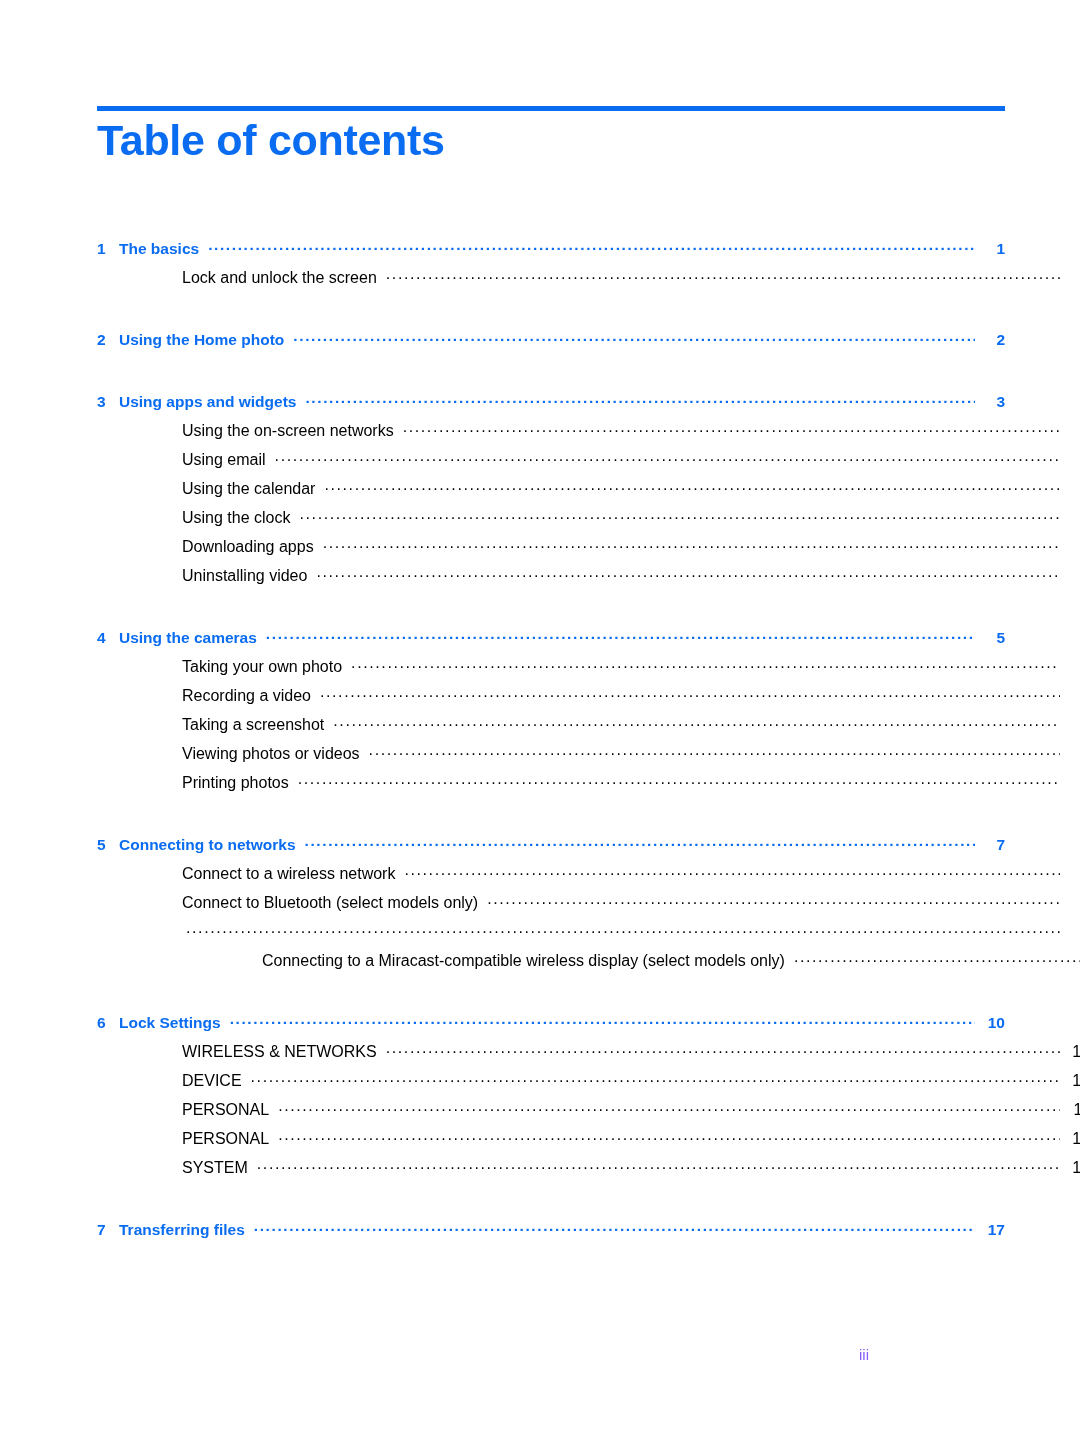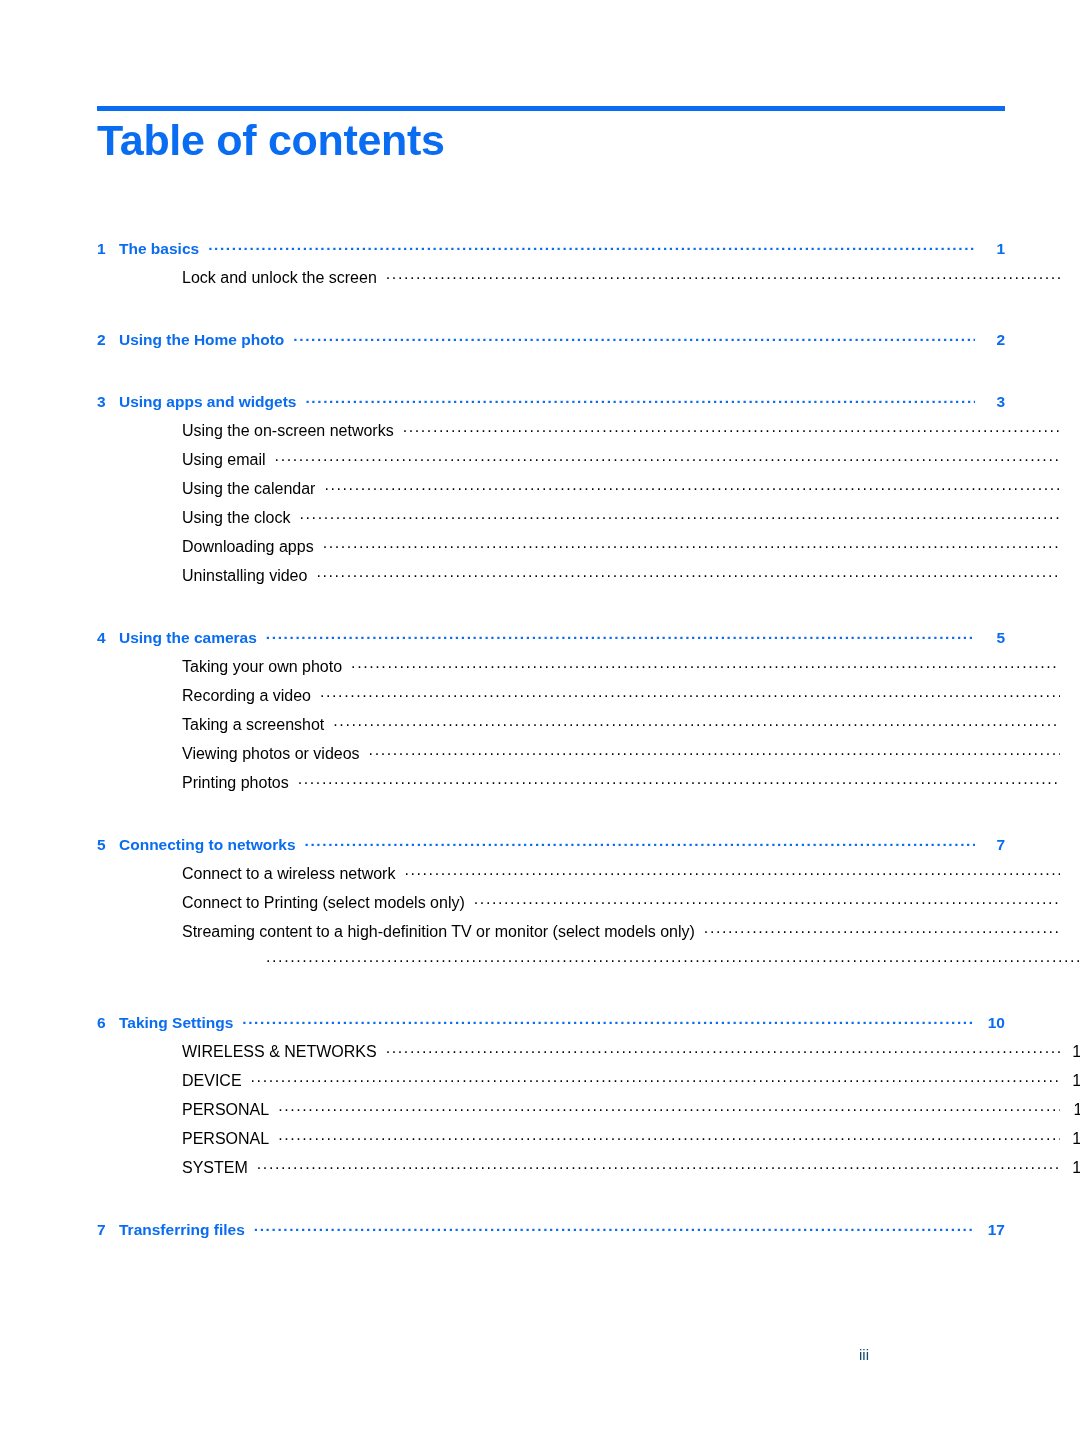--- a/index.html
+++ b/index.html
@@ -114,21 +114,21 @@
     text-align: right;
     padding-left: 4px;
   }
 
   
   .footer-page {
     position: absolute;
     right: 75px;
     top: 1346px;
     font-size: 15px;
-    color: #0c4a6e;
+    color: #8b5cf6;
     text-align: right;
   }
 </style>
 </head>
 <body>
 
 <div class="page">
 
   <div class="header-rule"></div>
 
@@ -224,35 +224,35 @@
         <span class="toc-label">Connecting to networks</span>
         <span class="leader"></span>
         <span class="toc-page">7</span>
       </div>
       <div class="toc-row lvl1">
         <span class="toc-label">Connect to a wireless network</span>
         <span class="leader"></span>
         <span class="toc-page">7</span>
       </div>
       <div class="toc-row lvl1">
-        <span class="toc-label">Connect to Printing (select models only)</span>
-        <span class="leader"></span>
-        <span class="toc-page">7</span>
-      </div>
-      <div class="toc-row lvl1">
-        <span class="toc-label">Streaming content to a high-definition TV or monitor (select models only)</span>
+        <span class="toc-label">Connect to Bluetooth (select models only)</span>
+        <span class="leader"></span>
+        <span class="toc-page">7</span>
+      </div>
+      <div class="toc-row lvl1">
         <span class="leader"></span>
         <span class="toc-page">7</span>
       </div>
       <div class="toc-row lvl2">
+        <span class="toc-label">Connecting to a Miracast-compatible wireless display (select models only)</span>
         <span class="leader"></span>
       </div>
       <div class="toc-row lvl0">
         <span class="chap-num">6</span>
-        <span class="toc-label">Taking Settings</span>
+        <span class="toc-label">Lock Settings</span>
         <span class="leader"></span>
         <span class="toc-page">10</span>
       </div>
       <div class="toc-row lvl1">
         <span class="toc-label">WIRELESS &amp; NETWORKS</span>
         <span class="leader"></span>
         <span class="toc-page">10</span>
       </div>
       <div class="toc-row lvl1">
         <span class="toc-label">DEVICE</span>

